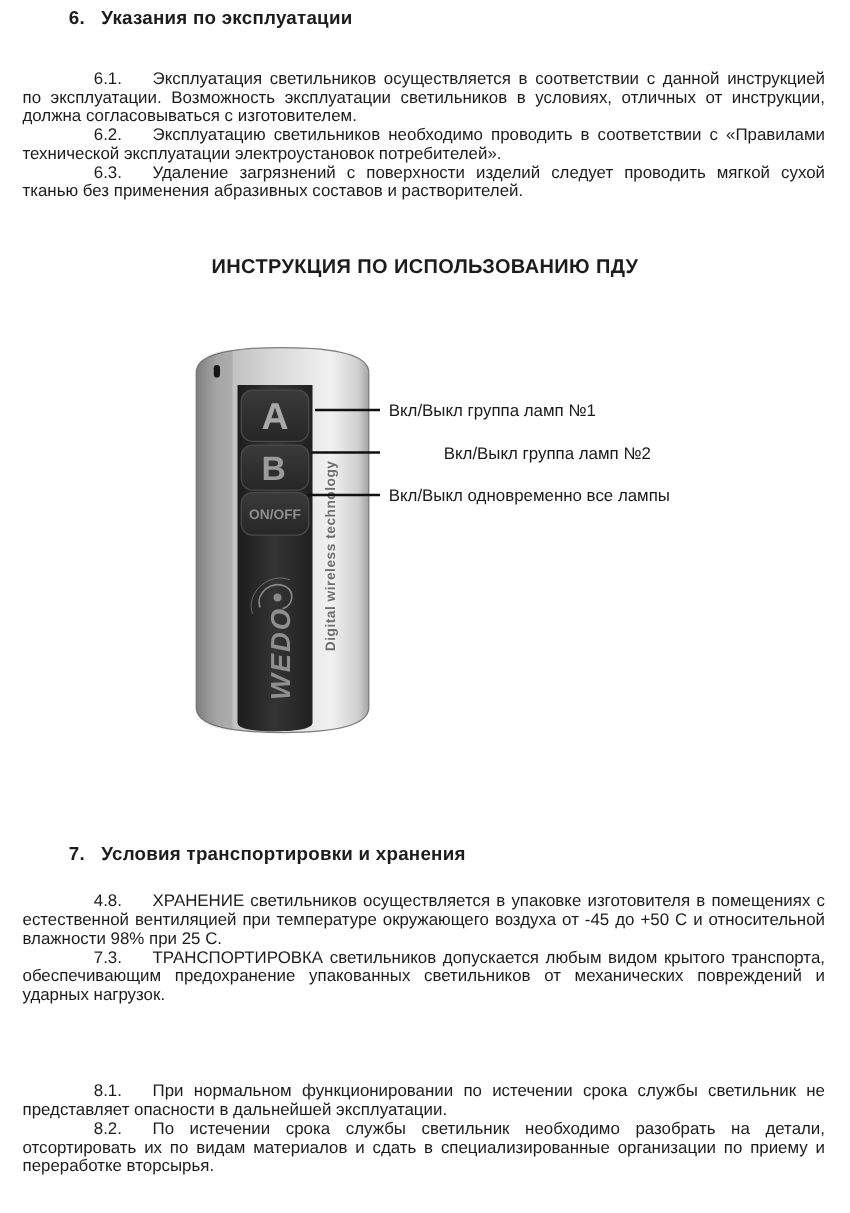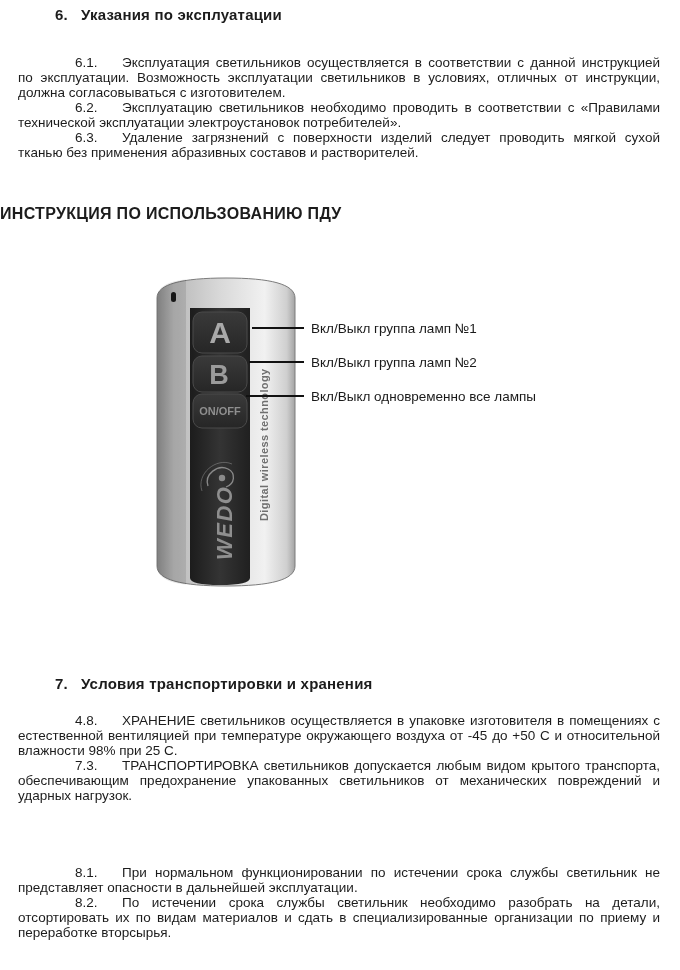--- a/index.html
+++ b/index.html
@@ -23,33 +23,33 @@
 
   #section6{top:6px;}
   #section7{top:675px;}
   #section8{top:843px;}
   #section7 .para:first-of-type{margin-top:21px;}
   #section8 .para:first-of-type{margin-top:22px;}
 
   
   .pdu-title{
     position:absolute;top:205px;left:0;width:680px;
-    text-align:left;font-size:16px;font-weight:bold;letter-spacing:.3px;
+    text-align:center;font-size:16px;font-weight:bold;letter-spacing:.3px;
   }
 
   
   .remote-wrap{position:absolute;left:152px;top:272px;width:148px;height:320px;}
 
   
   .callout{position:absolute;display:flex;align-items:center;height:18px;}
   .callout-line{height:2px;background:#111111;flex:0 0 auto;}
   .callout-label{font-size:13.5px;color:#1a1a1a;margin-left:7px;white-space:nowrap;}
   #callout-1{left:252px;top:319px;text-align:right;}
   #callout-1 .callout-line{width:52px;}
-  #callout-2{left:249px;top:353px;}
+  #callout-2{left:249px;top:353px;gap:44px;}
   #callout-2 .callout-line{width:55px;}
   #callout-3{left:246px;top:387px;}
   #callout-3 .callout-line{width:58px;}
 </style>
 </head>
 <body>
 
 <div class="page">
 
   <div class="sec" id="section6">

